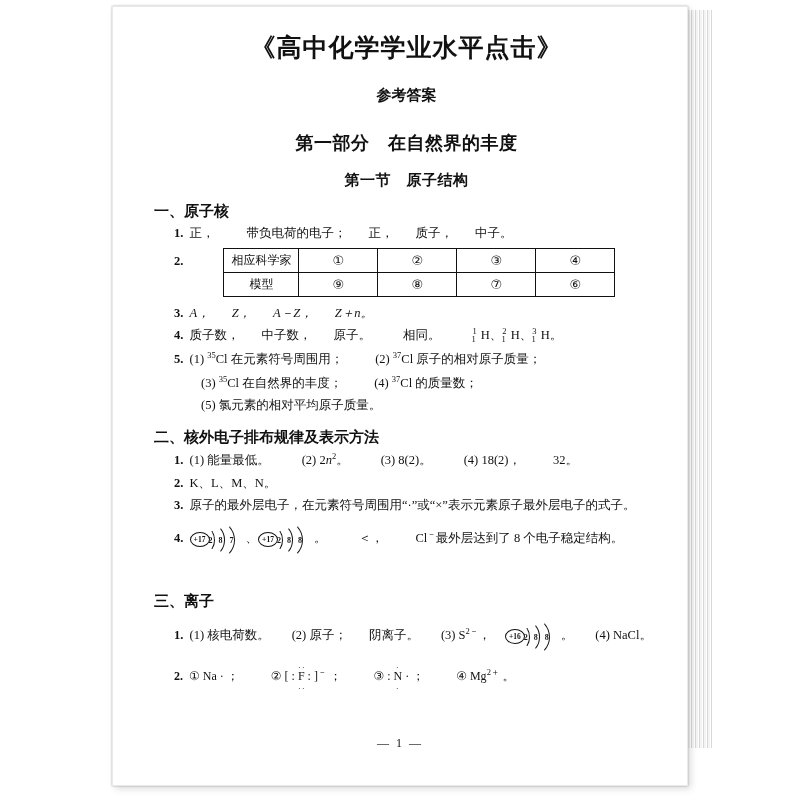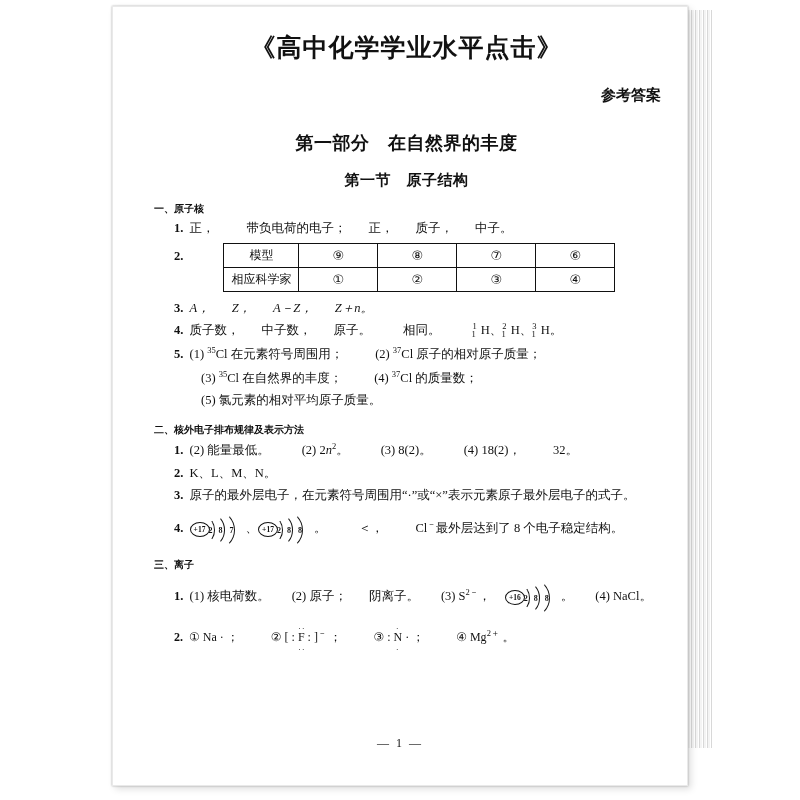--- a/index.html
+++ b/index.html
@@ -36,21 +36,21 @@
 
   .title{
     text-align:center;
     font-size:25px;
     font-weight:700;
     letter-spacing:1px;
     margin:10px 0 0 0;
     font-family:"DejaVu Sans","Liberation Sans",sans-serif;
   }
   .subtitle{
-    text-align:right;
+    text-align:center;
     font-size:15px;
     font-weight:700;
     margin:22px 0 0 0;
     font-family:"DejaVu Sans","Liberation Sans",sans-serif;
   }
   .part{
     text-align:center;
     font-size:18px;
     font-weight:700;
     margin:26px 0 0 0;
@@ -60,21 +60,21 @@
   .section-head{
     text-align:center;
     font-size:15px;
     font-weight:700;
     margin:16px 0 0 0;
     font-family:"DejaVu Sans","Liberation Sans",sans-serif;
     letter-spacing:.5px;
   }
 
   .grp-head{
-    font-size:10px;font-weight:700;margin:12px 0 2px 2px;
+    font-size:15px;font-weight:700;margin:12px 0 2px 2px;
     font-family:"DejaVu Sans","Liberation Sans",sans-serif;
   }
 
   .item{
     font-size:12.5px;
     line-height:1.65;
     margin:2px 0 0 22px;
     white-space:nowrap;
   }
   .item .num{font-weight:700;font-family:"Liberation Serif",serif;margin-right:3px;}
@@ -168,33 +168,33 @@
       <div class="item">
         <span class="num">1.</span>
         <span>正，</span><span class="sp3"></span><span>带负电荷的电子；</span><span class="sp2"></span><span>正，</span><span class="sp2"></span><span>质子，</span><span class="sp2"></span><span>中子。</span>
       </div>
 
       <div class="tblrow">
         <span class="num">2.</span>
         <table class="model">
           <tbody>
               <tr>
+            <td class="lab">相应科学家</td>
+            <td class="val">①</td>
+            <td class="val">②</td>
+            <td class="val">③</td>
+            <td class="val">④</td>
+          </tr>
+          <tr>
             <td class="lab">模型</td>
             <td class="val">⑨</td>
             <td class="val">⑧</td>
             <td class="val">⑦</td>
             <td class="val">⑥</td>
           </tr>
-          <tr>
-            <td class="lab">相应科学家</td>
-            <td class="val">①</td>
-            <td class="val">②</td>
-            <td class="val">③</td>
-            <td class="val">④</td>
-          </tr>
         </tbody>
           </table>
       </div>
 
       <div class="item">
         <span class="num">3.</span>
         <i class="it">A，</i><span class="sp2"></span><i class="it">Z，</i><span class="sp2"></span><i class="it">A－Z，</i><span class="sp2"></span><i class="it">Z＋n。</i>
       </div>
 
       <div class="item">
@@ -216,21 +216,21 @@
         <span>在自然界的丰度；</span><span class="sp3"></span><span>(4)</span>
         <sup>37</sup><span>Cl</span>
         <span>的质量数；</span>
       </div>
       <div class="item sub">(5) 氯元素的相对平均原子质量。</div>
 
       <div class="grp-head" style="">二、核外电子排布规律及表示方法</div>
 
       <div class="item">
         <span class="num">1.</span>
-        <span>(2) 能量最低。</span><span class="sp3"></span><span><span>(2) 2</span><i class="it">n</i><sup>2</sup><span>。</span></span><span class="sp3"></span><span>(3) 8(2)。</span><span class="sp3"></span><span>(4) 18(2)，</span><span class="sp3"></span><span>32。</span>
+        <span>(1) 能量最低。</span><span class="sp3"></span><span><span>(2) 2</span><i class="it">n</i><sup>2</sup><span>。</span></span><span class="sp3"></span><span>(3) 8(2)。</span><span class="sp3"></span><span>(4) 18(2)，</span><span class="sp3"></span><span>32。</span>
       </div>
 
       <div class="item">
         <span class="num">2.</span>
         <span>K、L、M、N。</span>
       </div>
 
       <div class="item wrapline">
         <span class="num">3.</span>
         <span>原子的最外层电子，在元素符号周围用“·”或“×”表示元素原子最外层电子的式子。</span>
@@ -250,21 +250,21 @@
           <span class="nuc">+17</span>
           <span class="arc" style="left:9px;top:2px;width:14px;height:22px;"></span>
           <span class="arc" style="left:9px;top:-2px;width:24px;height:30px;"></span>
           <span class="arc" style="left:9px;top:-5px;width:34px;height:36px;"></span>
           <span class="n" style="left:19px;top:8px;">2</span>
           <span class="n" style="left:29px;top:8px;">8</span>
           <span class="n" style="left:40px;top:8px;">8</span>
         </span><span>。</span><span class="sp3"></span><span>＜，</span><span class="sp3"></span><span><span>Cl</span><sup>－</sup></span><span>最外层达到了 8 个电子稳定结构。</span>
       </div>
 
-      <div class="grp-head" style="margin-top:16px">三、离子</div>
+      <div class="grp-head" style="margin-top:40px">三、离子</div>
 
       <div class="item" style="margin-top:12px">
         <span class="num">1.</span>
         <span>(1) 核电荷数。</span><span class="sp2"></span><span>(2) 原子；</span><span class="sp2"></span><span>阴离子。</span><span class="sp2"></span><span><span>(3) S</span><sup>2－</sup><span>，</span></span><span class="sp1"></span><span class="atom">
           <span class="nuc">+16</span>
           <span class="arc" style="left:9px;top:2px;width:14px;height:22px;"></span>
           <span class="arc" style="left:9px;top:-2px;width:24px;height:30px;"></span>
           <span class="arc" style="left:9px;top:-5px;width:34px;height:36px;"></span>
           <span class="n" style="left:19px;top:8px;">2</span>
           <span class="n" style="left:29px;top:8px;">8</span>

